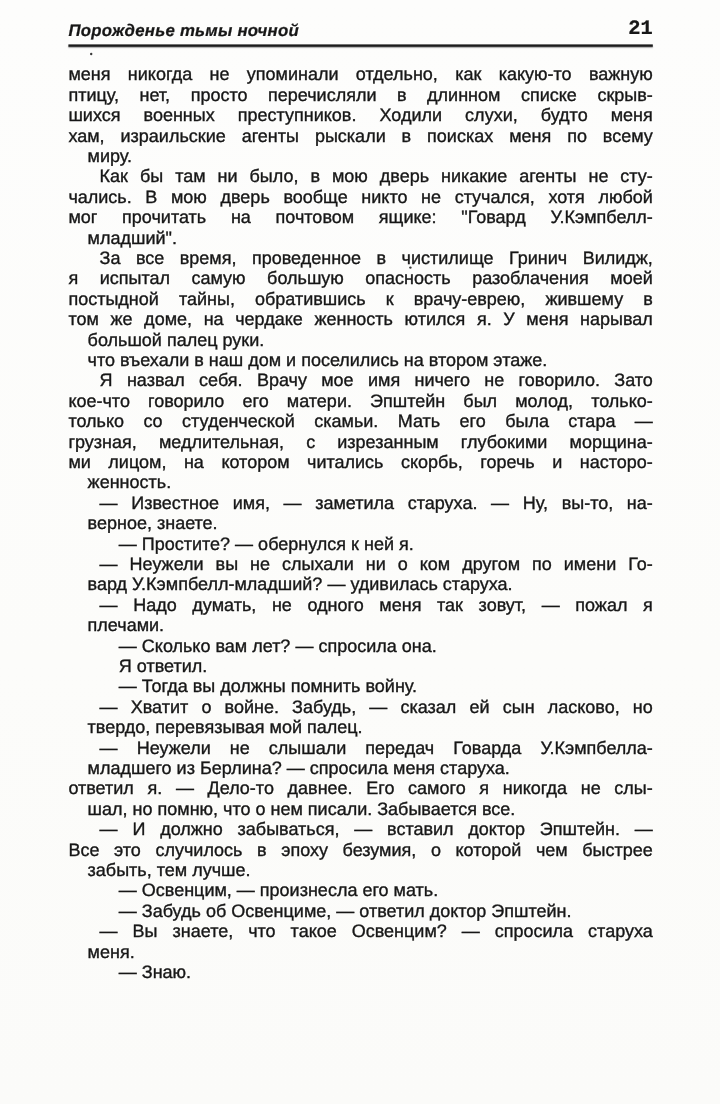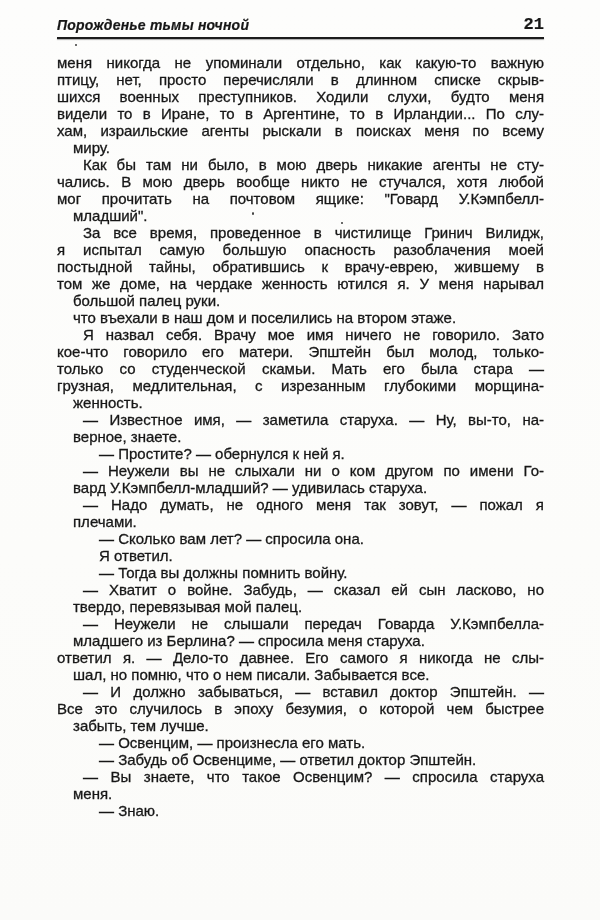--- a/index.html
+++ b/index.html
@@ -55,37 +55,37 @@
     <span class="running-title">Порожденье тьмы ночной</span>
     <span class="page-number">21</span>
   </div>
 
   <div class="header-rule"></div>
 
   <div class="page-body">
       <div class="line">меня никогда не упоминали отдельно, как какую-то важную</div>
       <div class="line">птицу, нет, просто перечисляли в длинном списке скрыв-</div>
       <div class="line">шихся военных преступников. Ходили слухи, будто меня</div>
-      <div class="line">видели то в Иране, то в Аргентине, то в Ирландии... По слу-</div>
       <div class="line">хам, израильские агенты рыскали в поисках меня по всему</div>
       <div class="line last">миру.</div>
       <div class="line indent">Как бы там ни было, в мою дверь никакие агенты не сту-</div>
       <div class="line">чались. В мою дверь вообще никто не стучался, хотя любой</div>
       <div class="line">мог прочитать на почтовом ящике: "Говард У.Кэмпбелл-</div>
       <div class="line last">младший".</div>
       <div class="line indent">За все время, проведенное в чистилище Гринич Вилидж,</div>
       <div class="line">я испытал самую большую опасность разоблачения моей</div>
       <div class="line">постыдной тайны, обратившись к врачу-еврею, жившему в</div>
       <div class="line">том же доме, на чердаке женность ютился я. У меня нарывал</div>
       <div class="line last">большой палец руки.</div>
       <div class="line last">что въехали в наш дом и поселились на втором этаже.</div>
       <div class="line indent">Я назвал себя. Врачу мое имя ничего не говорило. Зато</div>
       <div class="line">кое-что говорило его матери. Эпштейн был молод, только-</div>
       <div class="line">только со студенческой скамьи. Мать его была стара —</div>
       <div class="line">грузная, медлительная, с изрезанным глубокими морщина-</div>
+      <div class="line">ми лицом, на котором читались скорбь, горечь и насторо-</div>
       <div class="line last">женность.</div>
       <div class="line indent">— Известное имя, — заметила старуха. — Ну, вы-то, на-</div>
       <div class="line last">верное, знаете.</div>
       <div class="line last indent">— Простите? — обернулся к ней я.</div>
       <div class="line indent">— Неужели вы не слыхали ни о ком другом по имени Го-</div>
       <div class="line last">вард У.Кэмпбелл-младший? — удивилась старуха.</div>
       <div class="line indent">— Надо думать, не одного меня так зовут, — пожал я</div>
       <div class="line last">плечами.</div>
       <div class="line last indent">— Сколько вам лет? — спросила она.</div>
       <div class="line last indent">Я ответил.</div>

